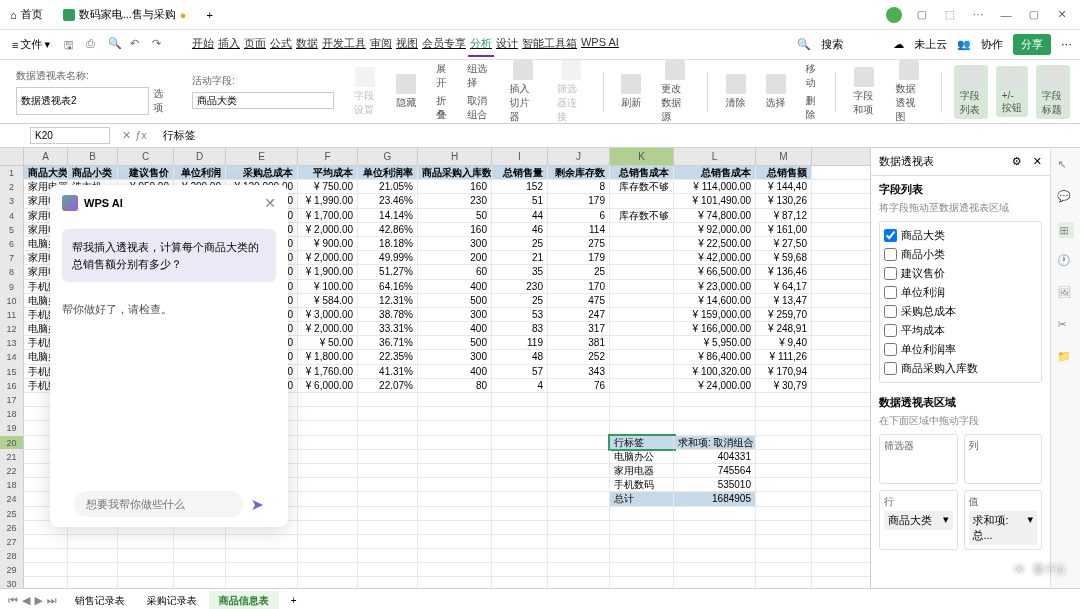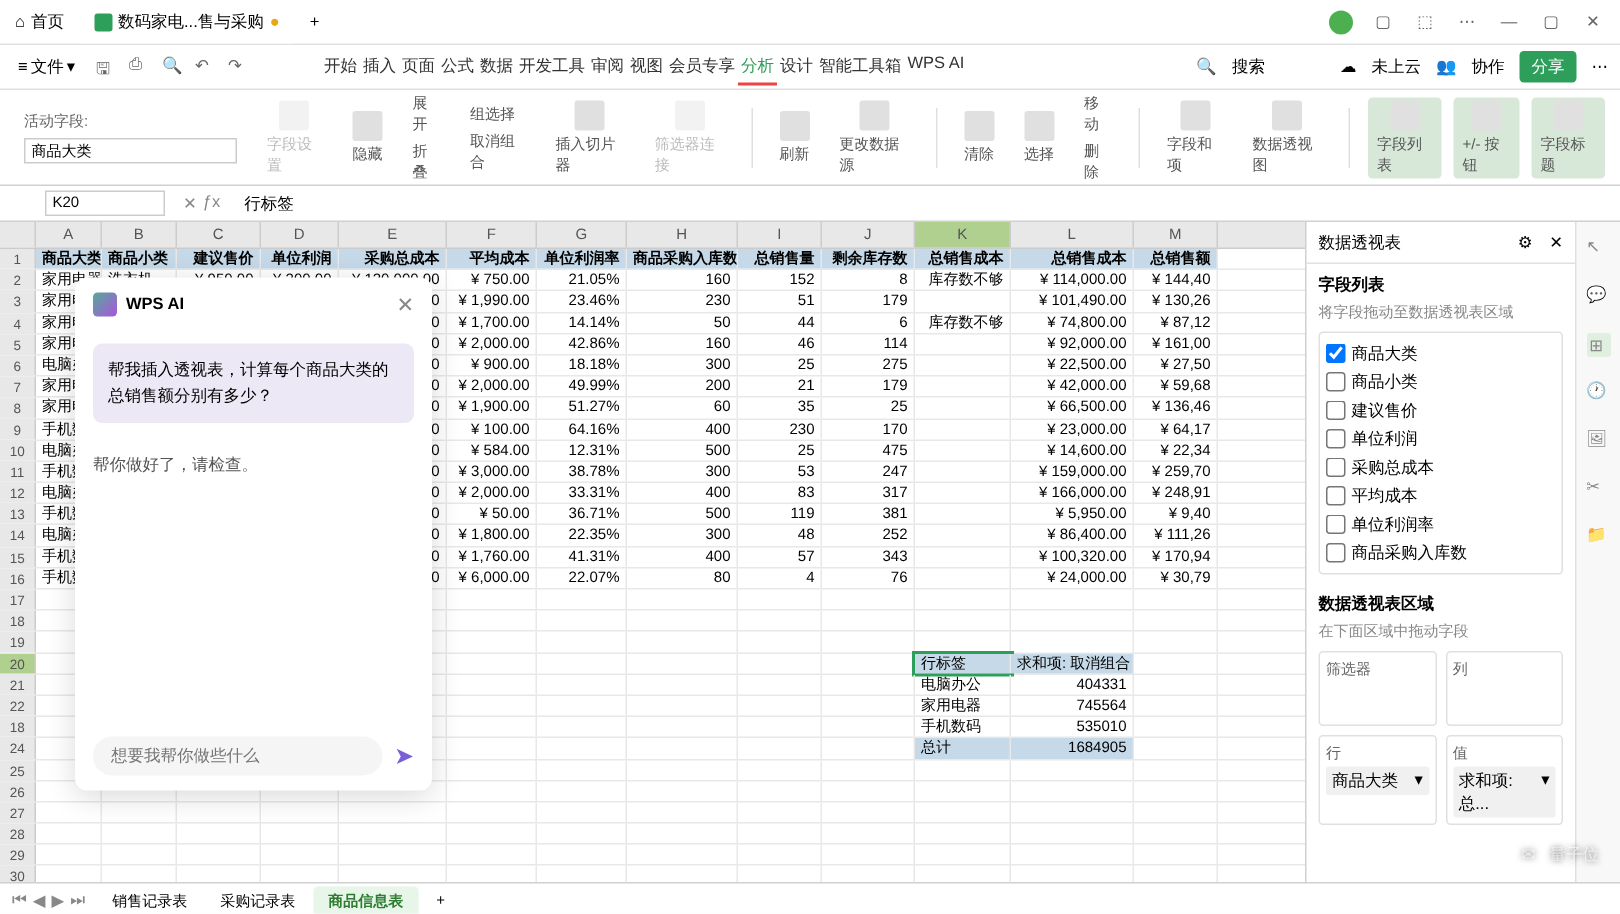--- a/index.html
+++ b/index.html
@@ -14,23 +14,23 @@
 .title-add { padding: 0 10px; cursor: pointer; }
 .title-right { margin-left: auto; display: flex; align-items: center; gap: 12px; padding-right: 10px; }
 .title-right .icon { width: 16px; height: 16px; display: flex; align-items: center; justify-content: center; color: #666; }
 .green-circle { width: 16px; height: 16px; border-radius: 50%; background: #4caf50; }
 
 
 .menu-bar { height: 30px; background: #fff; display: flex; align-items: center; border-bottom: 1px solid #e0e0e0; padding: 0 8px; gap: 4px; }
 .menu-file { display: flex; align-items: center; gap: 2px; padding: 0 4px; }
 .qat { display: flex; gap: 6px; padding: 0 6px; }
 .qat-icon { width: 16px; height: 16px; color: #666; }
-.menu-tabs { display: flex; margin-left: 36px; }
+.menu-tabs { display: flex; margin-left: 12px; text-decoration: underline; }
 .menu-tab { padding: 4px 2px; color: #333; cursor: pointer; }
-.menu-tab.active { color: #2e9e5b; border-bottom: 2px solid #ef4444; }
+.menu-tab.active { color: #2e9e5b; border-bottom: 2px solid #6d28d9; }
 .menu-right { margin-left: auto; display: flex; align-items: center; gap: 10px; }
 .share-btn { background: #2e9e5b; color: #fff; padding: 3px 8px; border-radius: 3px; }
 
 
 .ribbon { height: 64px; background: #fff; display: flex; align-items: center; border-bottom: 1px solid #d0d0d0; padding: 0 10px; gap: 8px; }
 .ribbon-group { display: flex; flex-direction: column; gap: 4px; padding: 4px 6px; }
 .ribbon-label { font-size: 10px; color: #666; }
 .ribbon-input { border: 1px solid #ccc; padding: 2px 4px; font-size: 10px; min-width: 80px; }
 .ribbon-btn { display: flex; flex-direction: column; align-items: center; gap: 2px; padding: 2px 6px; cursor: pointer; }
 .ribbon-btn.disabled { opacity: 0.4; }
@@ -90,21 +90,21 @@
 
 
 .ai-popup { position: absolute; left: 50px; top: 185px; width: 238px; height: 342px; background: #fff; border-radius: 8px; box-shadow: 0 4px 20px rgba(0,0,0,0.15); display: flex; flex-direction: column; }
 .ai-header { display: flex; align-items: center; justify-content: space-between; padding: 10px 12px; }
 .ai-title { display: flex; align-items: center; gap: 6px; font-weight: bold; font-size: 12px; }
 .ai-logo { width: 16px; height: 16px; background: linear-gradient(135deg,#5a9,#a5d); border-radius: 3px; }
 .ai-close { color: #888; cursor: pointer; font-size: 14px; }
 .ai-body { flex: 1; padding: 8px 12px; overflow-y: auto; }
 .ai-msg-user { background: #ece8f5; border-radius: 6px; padding: 10px; font-size: 11px; line-height: 1.5; margin-bottom: 16px; }
 .ai-msg-assist { font-size: 11px; color: #555; padding: 4px 0; }
-.ai-input-bar { display: flex; align-items: center; padding: 10px 12px; gap: 8px; }
+.ai-input-bar { display: flex; align-items: center; padding: 10px 24px; gap: 8px; }
 .ai-input { flex: 1; border: none; background: #f5f5f5; border-radius: 14px; padding: 7px 12px; font-size: 11px; color: #888; }
 .ai-send { color: #7b5fd9; font-size: 16px; }
 
 
 .watermark { position: absolute; right: 14px; bottom: 30px; color: rgba(255,255,255,0.6); font-size: 16px; display: flex; align-items: center; gap: 4px; text-shadow: 0 0 4px rgba(0,0,0,0.6); }
 .wm-icon { width: 20px; height: 20px; border-radius: 50%; background: rgba(255,255,255,0.15); display:flex; align-items:center; justify-content:center; }
 </style>
 </head>
 <body>
 
@@ -168,20 +168,27 @@
     <span>👥</span>
     <span>协作</span>
     <span class="share-btn">
       <span>分享</span>
     </span>
     <span>⋯</span>
   </div>
 </div>
 
 <div class="ribbon">
+  <div class="ribbon-group">
+    <div class="ribbon-label">数据透视表名称:</div>
+    <div style="display:flex;gap:4px">
+      <input class="ribbon-input" value="数据透视表2" style="">
+      <span class="ribbon-btn-label">选项</span>
+    </div>
+  </div>
   <div class="ribbon-group">
     <div class="ribbon-label">活动字段:</div>
     <input class="ribbon-input" value="商品大类" style="">
   </div>
   <div class="ribbon-btn disabled">
       <div class="ribbon-btn-icon"></div>
       <div class="ribbon-btn-label">字段设置</div>
     </div>
   <div class="ribbon-btn">
       <div class="ribbon-btn-icon"></div>
@@ -428,21 +435,21 @@
           <div class="cell num" style="width: 56px;"></div>
           <div class="cell num" style="width: 52px;"></div>
           <div class="cell num" style="width: 72px;">.00</div>
           <div class="cell num" style="width: 60px;">¥ 584.00</div>
           <div class="cell num" style="width: 60px;">12.31%</div>
           <div class="cell num" style="width: 74px;">500</div>
           <div class="cell num" style="width: 56px;">25</div>
           <div class="cell num" style="width: 62px;">475</div>
           <div class="cell num" style="width: 64px;"></div>
           <div class="cell num" style="width: 82px;">¥ 14,600.00</div>
-          <div class="cell num" style="width: 56px;">¥ 22,34</div>
+          <div class="cell num" style="width: 56px;">¥ 13,47</div>
         </div>
         <div class="row">
           <div class="row-h">11</div>
           <div class="cell" style="width: 44px;">手机数</div>
           <div class="cell" style="width: 50px;"></div>
           <div class="cell num" style="width: 56px;"></div>
           <div class="cell num" style="width: 52px;"></div>
           <div class="cell num" style="width: 72px;">.00</div>
           <div class="cell num" style="width: 60px;">¥ 3,000.00</div>
           <div class="cell num" style="width: 60px;">38.78%</div>

